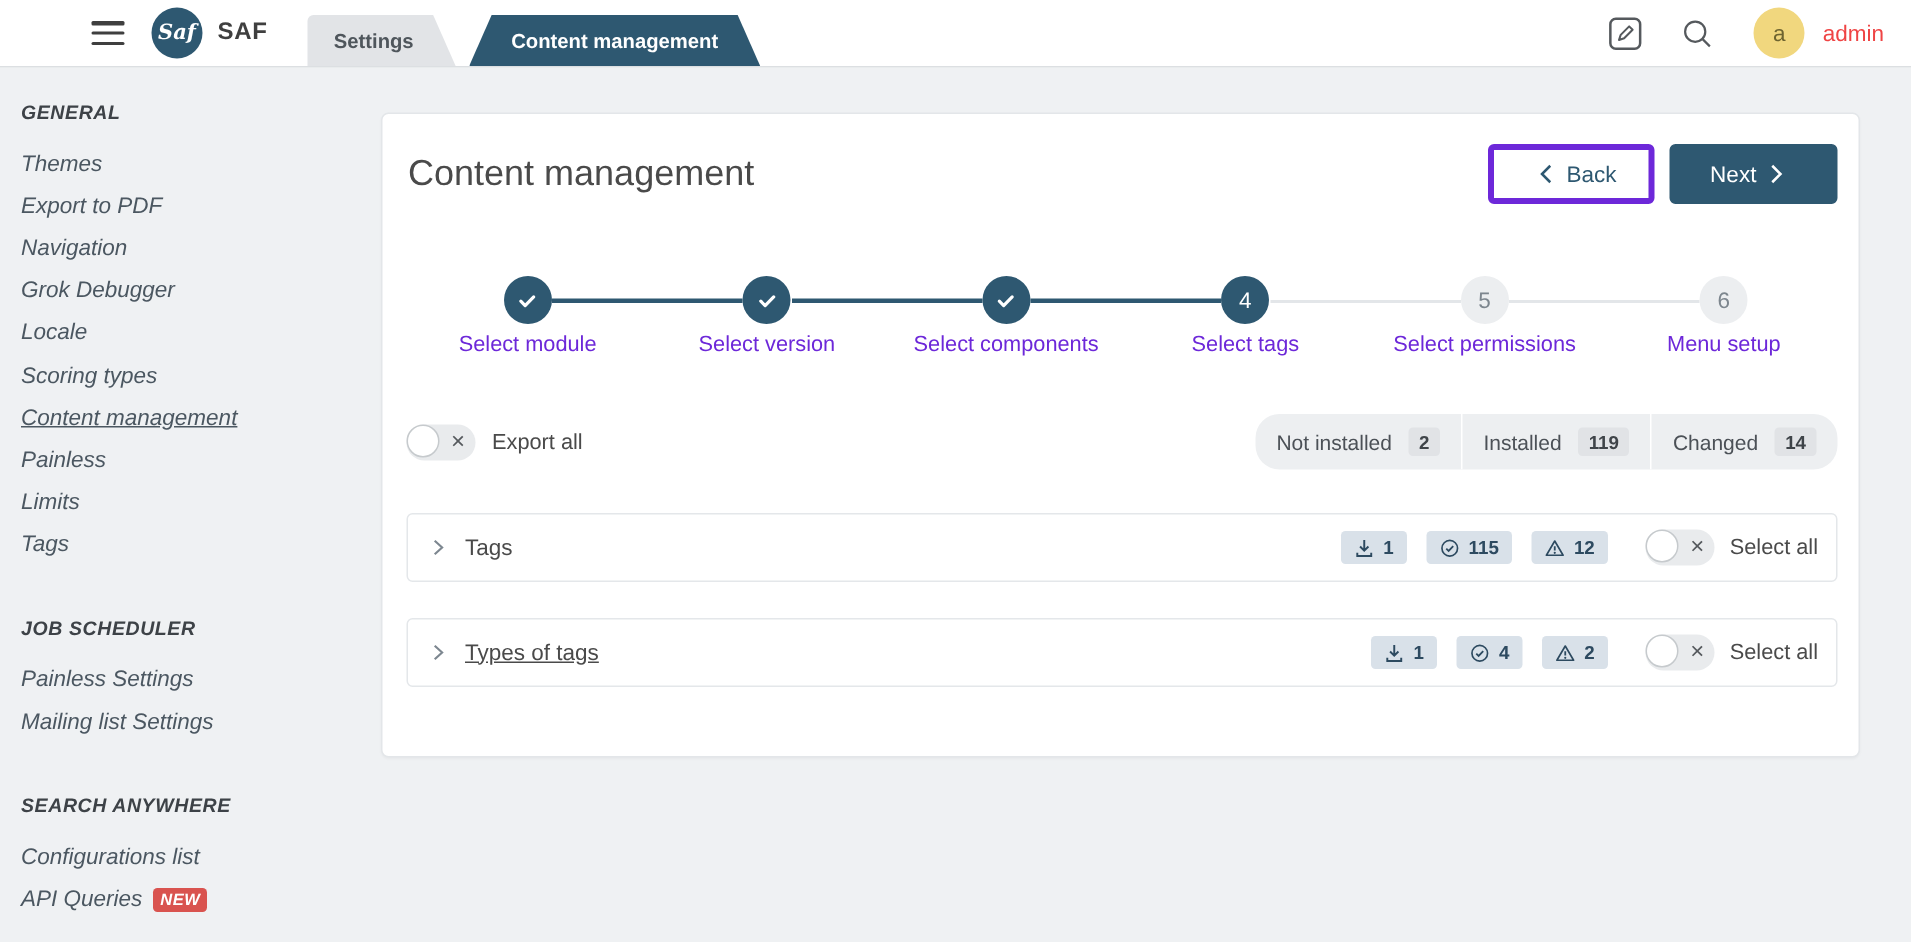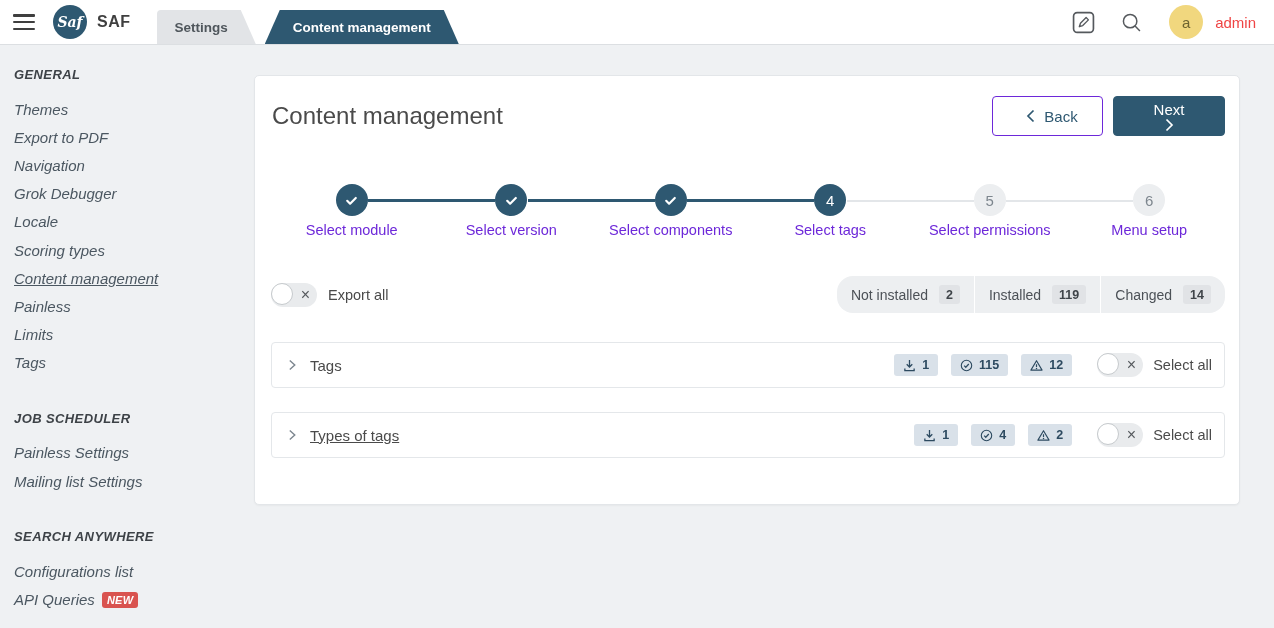--- a/index.html
+++ b/index.html
@@ -1,20 +1,20 @@
 <!DOCTYPE html>
 <html><head>
 <meta charset="utf-8">
 <style>
   html,body{margin:0;padding:0;background:#eff1f3;font-family:"Liberation Sans",sans-serif;}
   .page{position:relative;width:1274px;height:628px;overflow:hidden;background:#eff1f3;}
 
   
   .header{position:absolute;top:0;left:0;width:1274px;height:45px;background:#fff;
-    border-bottom:1px solid #dcdfe2;display:flex;align-items:center;box-sizing:border-box;}
+    border-bottom:1px solid #dcdfe2;display:flex;align-items:center;box-sizing:border-box;padding-left:48px;}
   .burger{width:22px;height:16px;margin-left:13px;display:flex;flex-direction:column;
     justify-content:space-between;cursor:pointer;}
   .burger span{display:block;height:2.5px;background:#3f3f3f;border-radius:1px;}
   .logo-circle{width:34px;height:34px;border-radius:50%;background:#2e5871;color:#fff;
     margin-left:18px;display:flex;align-items:center;justify-content:center;
     font-size:14px;font-weight:bold;font-family:"DejaVu Serif",serif;font-style:italic;}
   .brand{margin-left:10px;font-size:16px;font-weight:bold;color:#3f3f3f;letter-spacing:.5px;}
   .tabs{display:flex;align-self:flex-end;margin-left:26px;}
   .tab{height:34px;display:flex;align-items:center;font-weight:bold;font-size:13.5px;white-space:nowrap;}
   .tab-settings{background:#e2e4e7;color:#4f565c;padding:0 28px 0 18px;
@@ -38,22 +38,22 @@
     padding:2px 5px;border-radius:3px;margin-left:7px;vertical-align:1px;letter-spacing:.3px;}
 
   
   .card{position:absolute;left:254px;top:75px;width:986px;height:430px;background:#fff;
     border:1px solid #e3e6e9;border-radius:5px;box-sizing:border-box;
     box-shadow:0 1px 2px rgba(0,0,0,.04);}
   .card-head{display:flex;align-items:flex-start;padding:20px 14px 0 17px;}
   .card-title{font-size:24px;color:#4a4a4a;line-height:40px;flex:1;}
   .btn{height:40px;border-radius:4px;font-size:15px;display:flex;align-items:center;
     justify-content:center;cursor:pointer;box-sizing:border-box;font-family:inherit;}
-  .btn-back{width:111px;background:#fff;border:1px solid #6d28d9;color:#2e5871;margin-right:10px;}
-  .btn-next{width:112px;background:#2e5871;border:1px solid #2e5871;color:#fff;flex-direction:column;}
+  .btn-back{width:111px;background:#fff;border:4px solid #6d28d9;color:#2e5871;margin-right:10px;}
+  .btn-next{width:112px;background:#2e5871;border:1px solid #2e5871;color:#fff;}
   .btn svg{margin:0 9px;}
 
   
   .stepper{display:flex;padding-left:17px;margin-top:48px;}
   .step{width:159.5px;position:relative;text-align:center;}
   .circle{width:32px;height:32px;border-radius:50%;margin:0 auto;display:flex;
     align-items:center;justify-content:center;font-size:15px;position:relative;z-index:2;cursor:pointer;}
   .step.done .circle,.step.active .circle{background:#2e5871;color:#fff;}
   .step.pending .circle{background:#eceef0;color:#7d868e;}
   .step + .step::before{content:"";position:absolute;right:calc(50% + 16px);width:127px;z-index:1;}

